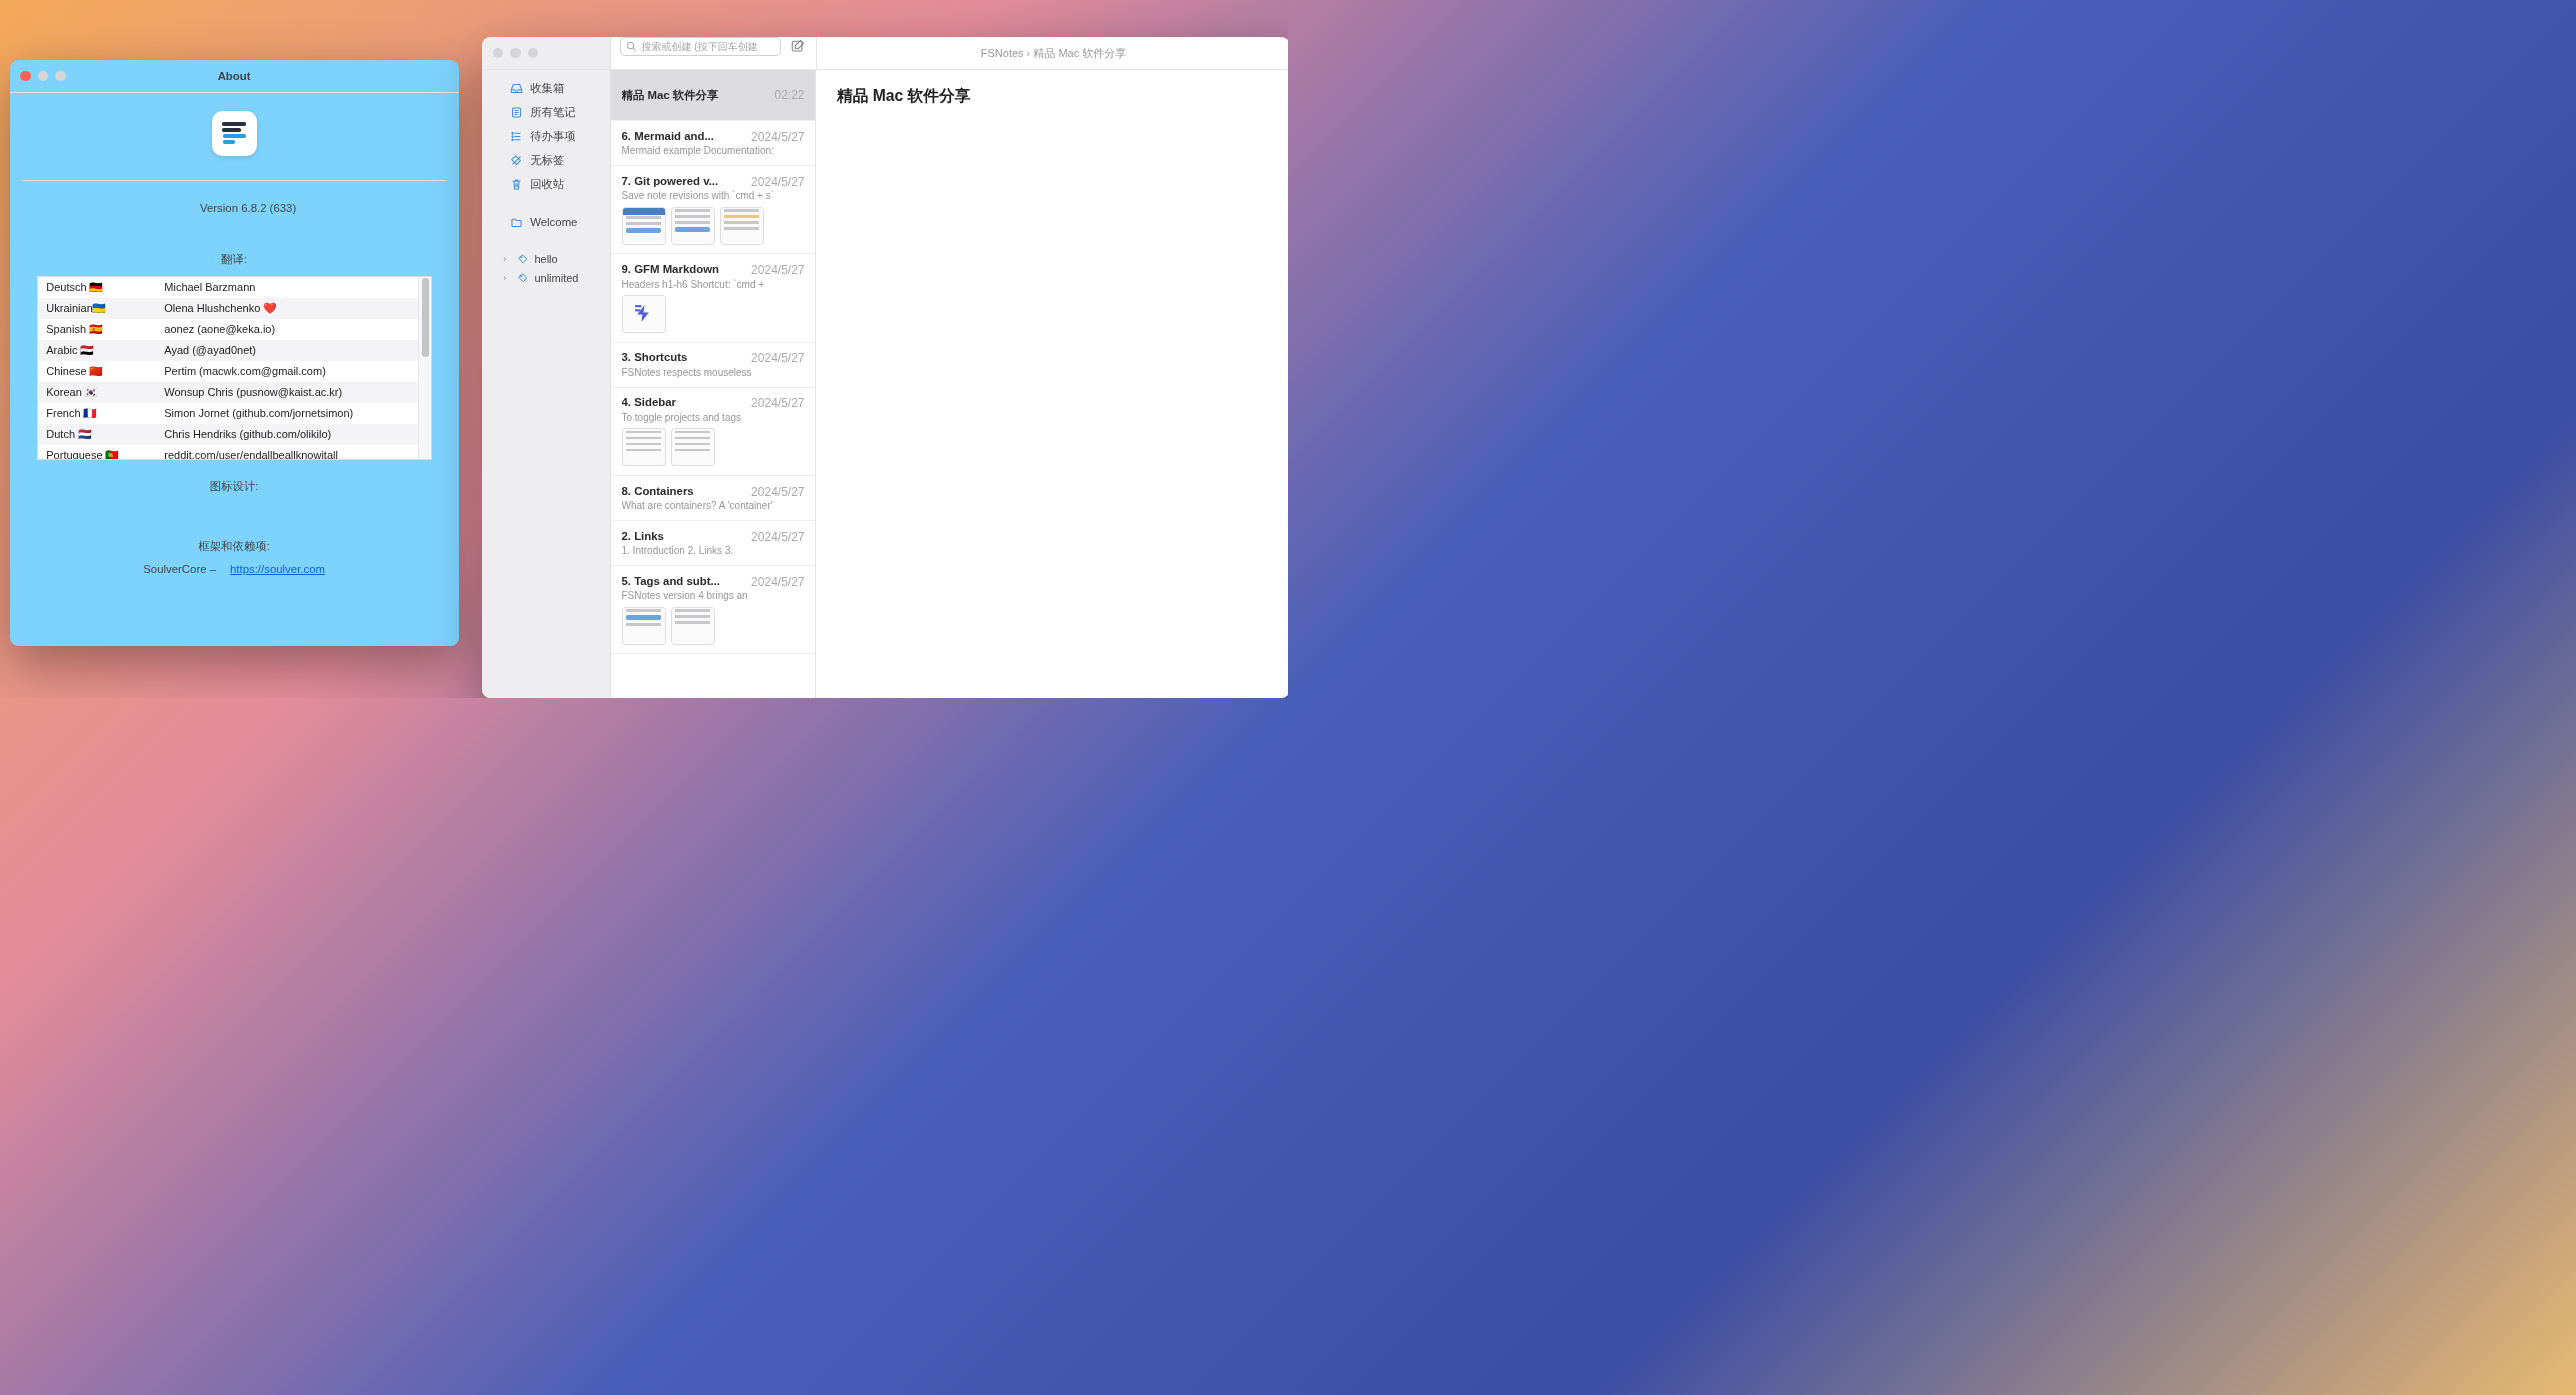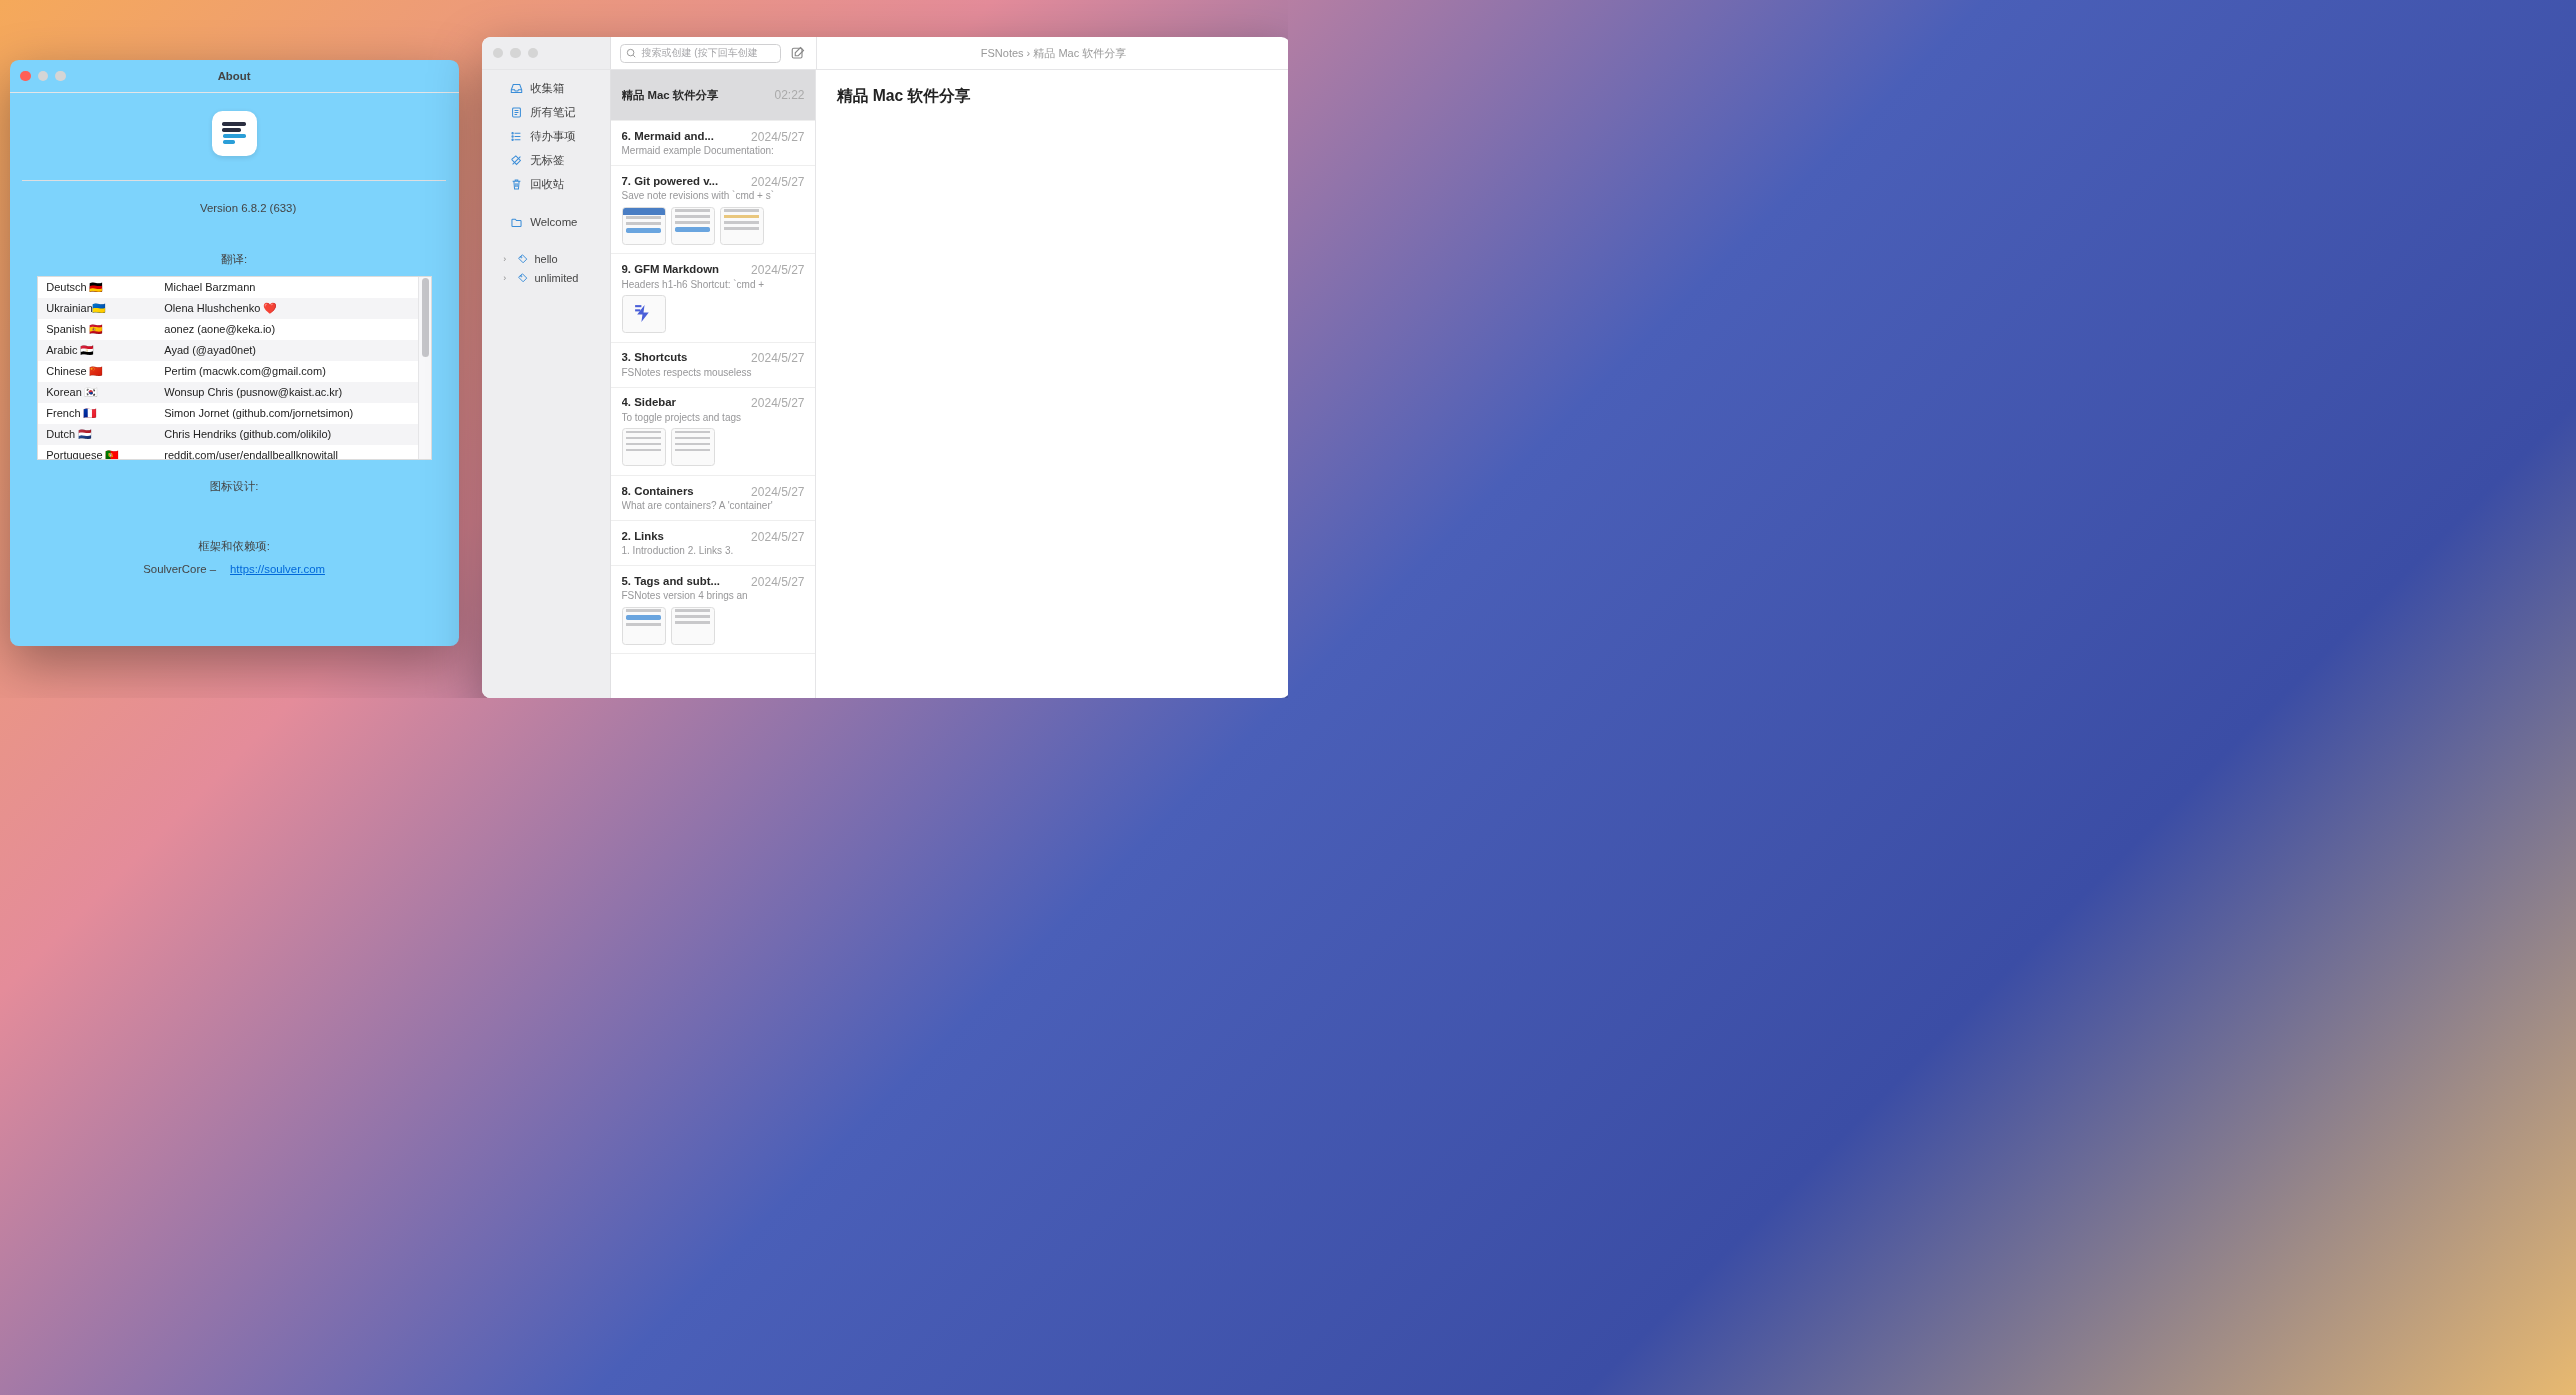--- a/index.html
+++ b/index.html
@@ -122,21 +122,21 @@
   display: flex; flex-direction: column;
 }
 .fs-titlebar {
   height: 33px;
   display: flex; align-items: stretch;
   border-bottom: 0.9px solid #e5e5e7;
 }
 .fs-titlebar-left { width: 129px; background: #eeeef0; border-right: 0.9px solid #e0e0e2; position: relative; }
 .fs-titlebar-mid {
   width: 205px;
-  display: flex; align-items: center; gap: 7px;
+  display: flex; gap: 7px;
   padding: 0 8.7px;
 }
 .fs-search {
   flex: 1;
   height: 19px;
   background: #fff;
   border: 0.9px solid #d0d0d2;
   border-radius: 4.4px;
   display: flex; align-items: center;
   padding: 0 5.2px;

